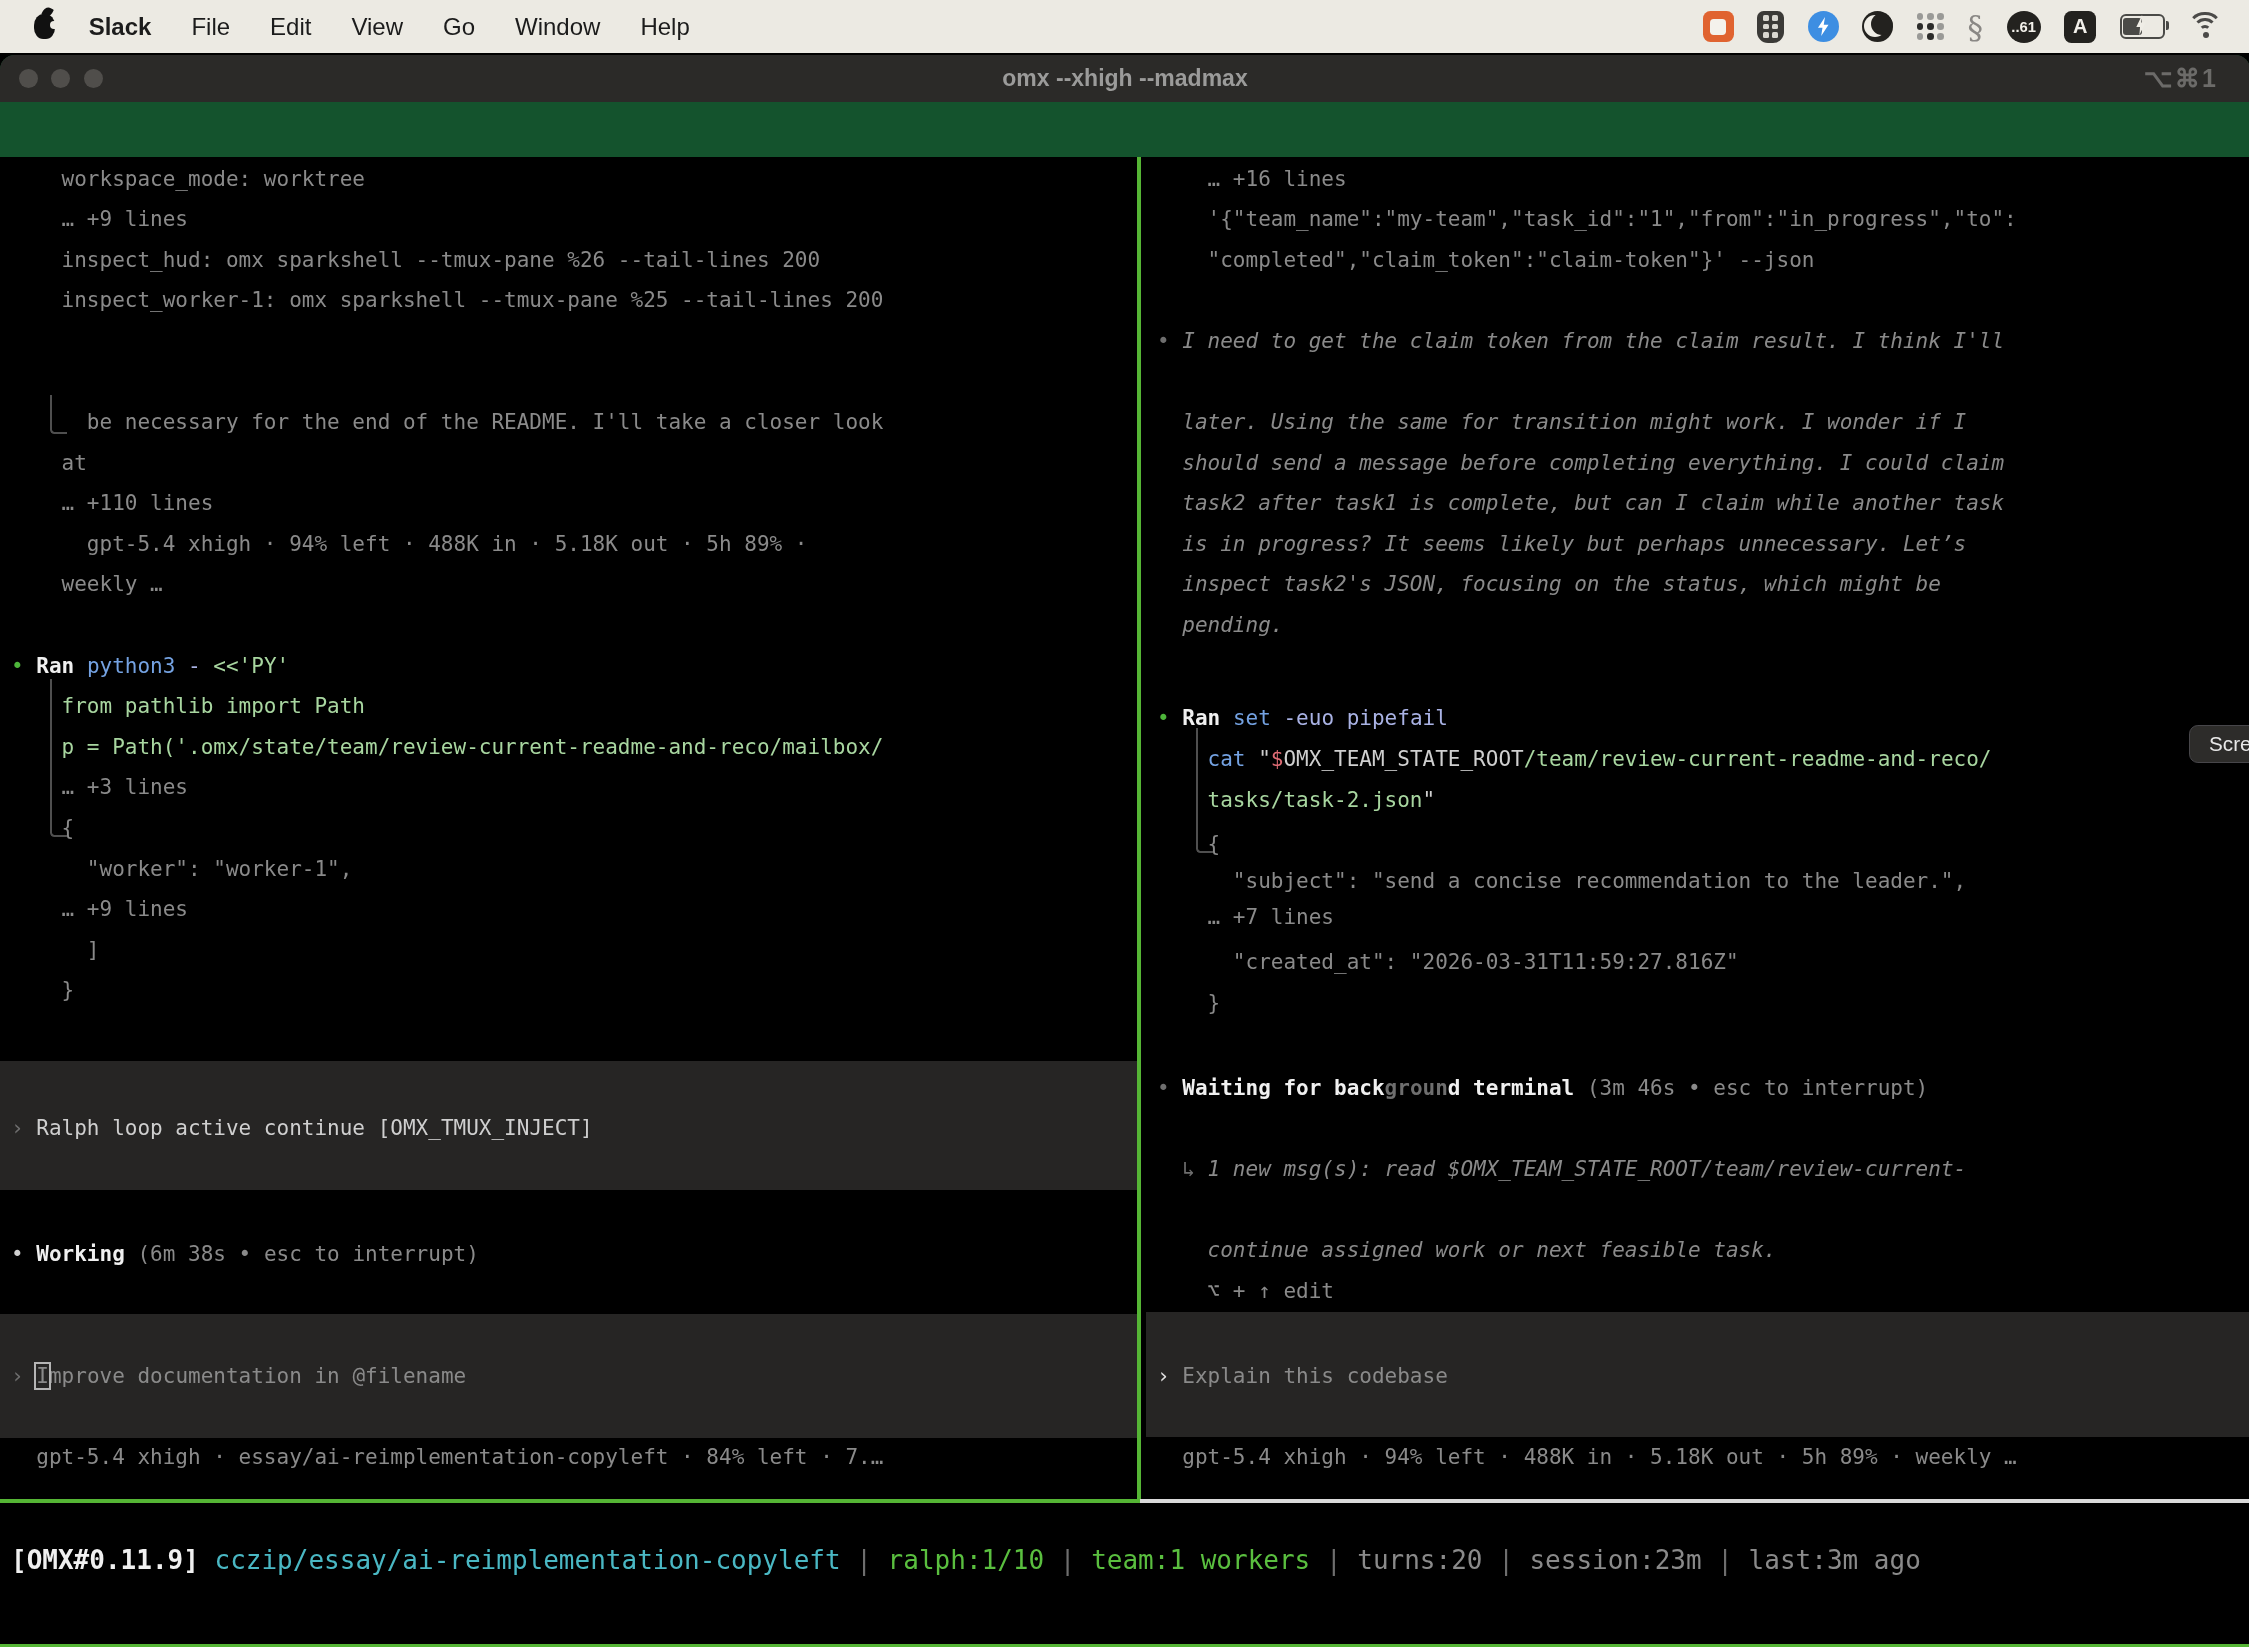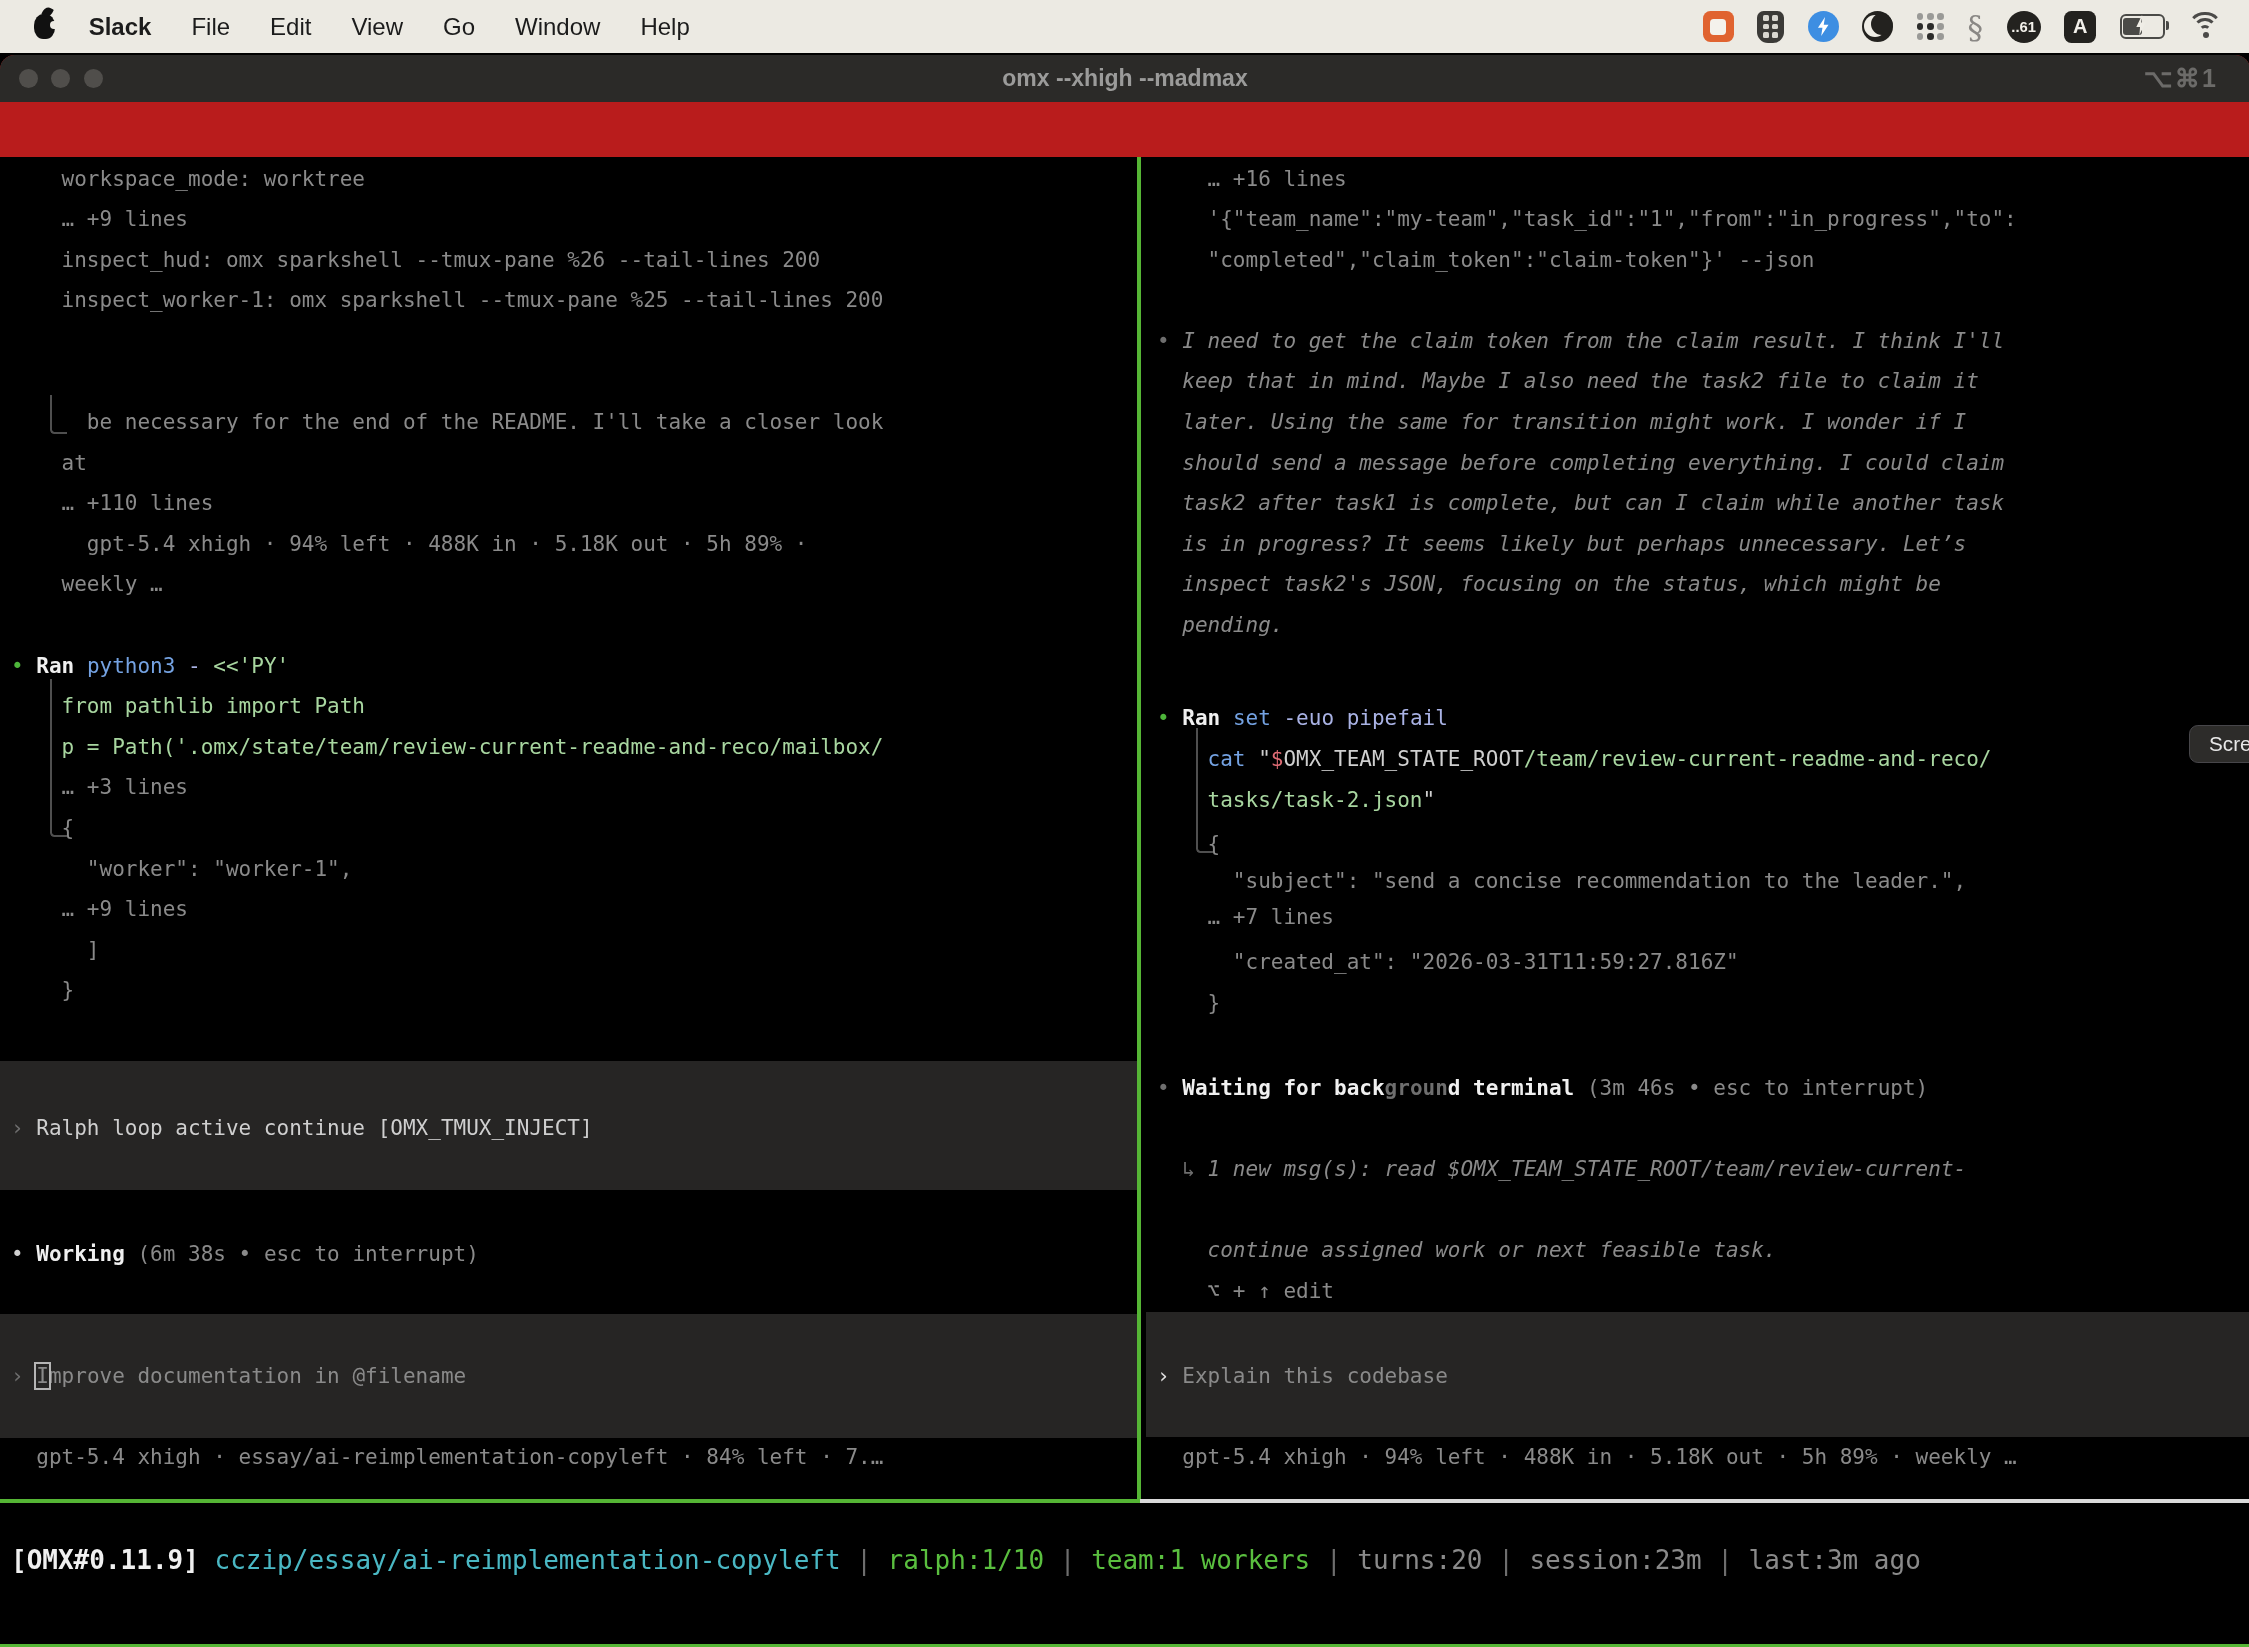--- a/index.html
+++ b/index.html
@@ -41,21 +41,21 @@
   .mi-batt em{position:absolute;right:-6.6px;top:5.2px;width:3.7px;height:8.9px;background:#4a4a47;border-radius:0 2.2px 2.2px 0;display:block;}
   .mi-batt b{position:absolute;left:13.3px;top:-1.5px;width:11.8px;height:20.7px;background:#efede6;display:block;
              clip-path:polygon(60% 0,10% 60%,42% 60%,36% 100%,88% 38%,52% 38%);}
   .mi-wifi{width:35px;height:29.5px;position:relative;}
   .mi-wifi i{position:absolute;left:50%;border:3.7px solid transparent;border-top-color:#4b4a48;border-radius:50%;display:block;}
   .mi-wifi i.w1{width:29.5px;height:29.5px;margin-left:-18.5px;top:0;}
   .mi-wifi i.w2{width:17.7px;height:17.7px;margin-left:-12.5px;top:6.6px;}
   .mi-wifi i.w3{width:5.9px;height:5.9px;margin-left:-6.6px;top:13.3px;}
   .mi-wifi em{position:absolute;left:50%;margin-left:-3px;top:20.7px;width:5.9px;height:5.9px;background:#4b4a48;border-radius:50%;display:block;}
   
-  #window{position:absolute;top:55px;left:0;width:2250px;height:1593px;background:#b91c1c;
+  #window{position:absolute;top:55px;left:0;width:2250px;height:1593px;background:#14532d;
           border-radius:14.8px 14.8px 0 0;overflow:hidden;}
   #titlebar{position:absolute;top:0;left:0;width:100%;height:47px;background:#2b2a28;}
   .lights{position:absolute;left:19px;top:14px;display:flex;gap:13.3px;}
   .light{width:19px;height:19px;border-radius:50%;background:#504e4b;}
   #wtitle{position:absolute;width:100%;text-align:center;top:10.3px;color:#9b9b9a;
           font-family:"Liberation Sans",sans-serif;font-size:23px;font-weight:700;}
   #wshortcut{position:absolute;right:32px;top:8.9px;color:#6c6b69;font-size:25px;font-weight:700;
              font-family:"Liberation Sans",sans-serif;letter-spacing:2.2px;}
   
   #term{position:absolute;top:102px;left:0;width:2250px;height:1546px;background:#000;}
@@ -193,21 +193,20 @@
           <div class="tline" style="top: 1280px;"><span class="c-gray">  gpt-5.4 xhigh · essay/ai-reimplementation-copyleft · 84% left · 7.…</span></div>
         </div>
 
       <div class="pane" id="pane-right">
         <div class="panel" style="top:1155px;height:125px;"></div>
         <div class="lshape" style="left:50px;top:571px;height:123px;"></div>
       <div class="tline" style="top: 1.5px;"><span class="c-gray">    … +16 lines</span></div>
           <div class="tline" style="top: 42px;"><span class="c-gray">    '{"team_name":"my-team","task_id":"1","from":"in_progress","to":</span></div>
           <div class="tline" style="top: 83px;"><span class="c-gray">    "completed","claim_token":"claim-token"}' --json</span></div>
           <div class="tline" style="top: 164px;"><span class="c-dim">• </span><span class="c-ital">I need to get the claim token from the claim result. I think I'll</span></div>
-          <div class="tline" style="top: 204px;"><span class="c-ital">  keep that in mind. Maybe I also need the task2 file to claim it</span></div>
           <div class="tline" style="top: 245px;"><span class="c-ital">  later. Using the same for transition might work. I wonder if I</span></div>
           <div class="tline" style="top: 286px;"><span class="c-ital">  should send a message before completing everything. I could claim</span></div>
           <div class="tline" style="top: 326px;"><span class="c-ital">  task2 after task1 is complete, but can I claim while another task</span></div>
           <div class="tline" style="top: 367px;"><span class="c-ital">  is in progress? It seems likely but perhaps unnecessary. Let’s</span></div>
           <div class="tline" style="top: 407px;"><span class="c-ital">  inspect task2's JSON, focusing on the status, which might be</span></div>
           <div class="tline" style="top: 448px;"><span class="c-ital">  pending.</span></div>
           <div class="tline" style="top: 541px;"><span class="c-bullet">• </span><span class="c-white">Ran </span><span class="c-blue">set </span><span class="c-lav">-euo pipefail</span></div>
           <div class="tline" style="top: 582px;"><span class="c-gray">    </span><span class="c-blue">cat </span><span class="c-lgray">"</span><span class="c-pink">$</span><span class="c-lgray">OMX_TEAM_STATE_ROOT</span><span class="c-lgreen">/team/review-current-readme-and-reco/</span></div>
           <div class="tline" style="top: 623px;"><span class="c-gray">    </span><span class="c-lgreen">tasks/task-2.json</span><span class="c-lgray">"</span></div>
           <div class="tline" style="top: 667px;"><span class="c-gray">    {</span></div>

